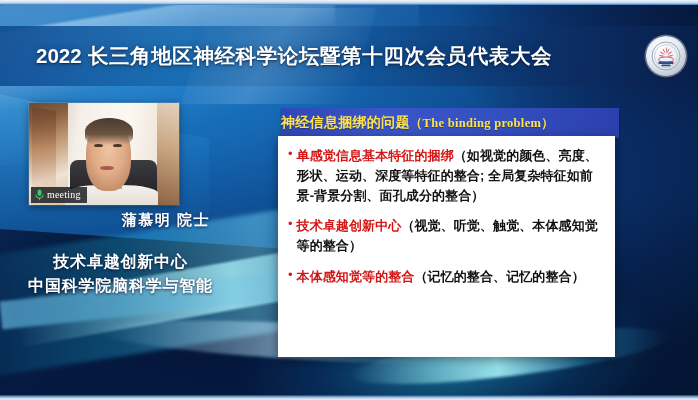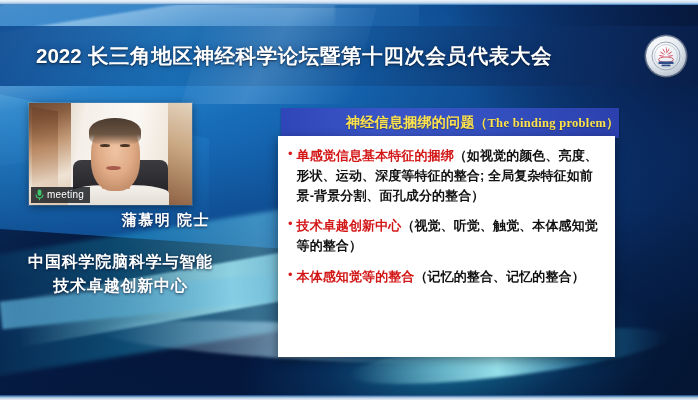--- a/index.html
+++ b/index.html
@@ -121,23 +121,24 @@
     position:absolute;right:12px;top:50%;transform:translateY(-50%);
     width:40px;height:40px;border-radius:50%;
     background:radial-gradient(circle at 38% 32%,#ffffff 0%,#e8edf2 45%,#b9c4cf 78%,#8e9aa8 100%);
     box-shadow:0 0 0 1.5px rgba(255,255,255,.35), 0 1px 3px rgba(0,0,0,.45);
     display:flex;align-items:center;justify-content:center;
   }
   .emblem svg{display:block;}
 
   
   .video{
-    position:absolute;left:29px;top:103px;width:163px;height:102px;
+    position:absolute;left:29px;top:103px;width:150px;height:102px;
     background:#c9bfb6;overflow:hidden;
     box-shadow:0 2px 8px rgba(0,0,0,.45), 0 0 0 1px rgba(255,255,255,.18);
+    font-family:Liberation Serif, serif;
   }
   .v-wall{
     position:absolute;inset:0;
     background:linear-gradient(100deg,#b98f6e 0%,#d8c7b4 12%,#f4efe8 32%,#fbf8f4 60%,#f0e6da 82%,#d9c3a8 100%);
   }
   .v-beamL{
     position:absolute;left:0;top:0;width:26%;height:100%;
     background:linear-gradient(160deg,#6c4a33 0%,#8b5f41 18%,#c49b78 42%,#efe3d5 72%,#d8c2a8 100%);
   }
   .v-beamL2{
@@ -202,21 +203,21 @@
     position:absolute;left:8px;top:250px;width:225px;
     text-align:center;color:#ffffff;font-size:16px;font-weight:bold;
     line-height:1.5;letter-spacing:.8px;
     text-shadow:0 1px 3px rgba(0,10,40,.75);
   }
 
   
   .slide-head{
     position:absolute;left:281px;top:108px;width:338px;height:30px;
     background:linear-gradient(92deg,#2f46b8 0%,#3a55c8 30%,#3450c0 62%,#2b40ad 100%);
-    display:flex;align-items:center;justify-content:flex-end;
+    display:flex;align-items:center;justify-content:flex-start;
     box-shadow:0 1px 2px rgba(0,0,0,.35);
   }
   .slide-head-text{
     color:#ffe34a;font-weight:bold;font-size:14px;letter-spacing:.3px;
     white-space:nowrap;
     text-shadow:0 1px 1px rgba(0,0,0,.3);
   }
   .slide-head-en{
     font-family:"Liberation Serif","DejaVu Serif",serif;
     font-size:12.5px;font-weight:bold;
@@ -300,22 +301,22 @@
         <rect x="2.6" y="0.6" width="3.8" height="6.2" rx="1.9" fill="#3ec96b"></rect>
         <path d="M1 5.6 a3.5 3.5 0 0 0 7 0" fill="none" stroke="#3ec96b" stroke-width="1.1"></path>
         <rect x="4" y="9" width="1" height="2.2" fill="#3ec96b"></rect>
       </svg>
       <span class="v-badge-text">meeting</span>
     </div>
   </div>
 
   <div class="speaker-name">蒲慕明 院士</div>
   <div class="speaker-affil">
+    <div>技术卓越创新中心</div>
     <div>中国科学院脑科学与智能</div>
-    <div>技术卓越创新中心</div>
   </div>
 
   <div class="slide-head">
     <span class="slide-head-text"><span>神经信息捆绑的问题</span><span class="slide-head-en">（The binding problem）</span></span>
   </div>
 
   <div class="slide-body">
     <div class="bullet">
       <span class="bullet-dot">•</span>
       <span class="bullet-txt"><span class="b-red">单感觉信息基本特征的捆绑</span><span class="b-blk">（如视觉的颜色、亮度、形状、运动、深度等特征的整合; 全局复杂特征如前景-背景分割、面孔成分的整合）</span></span>

